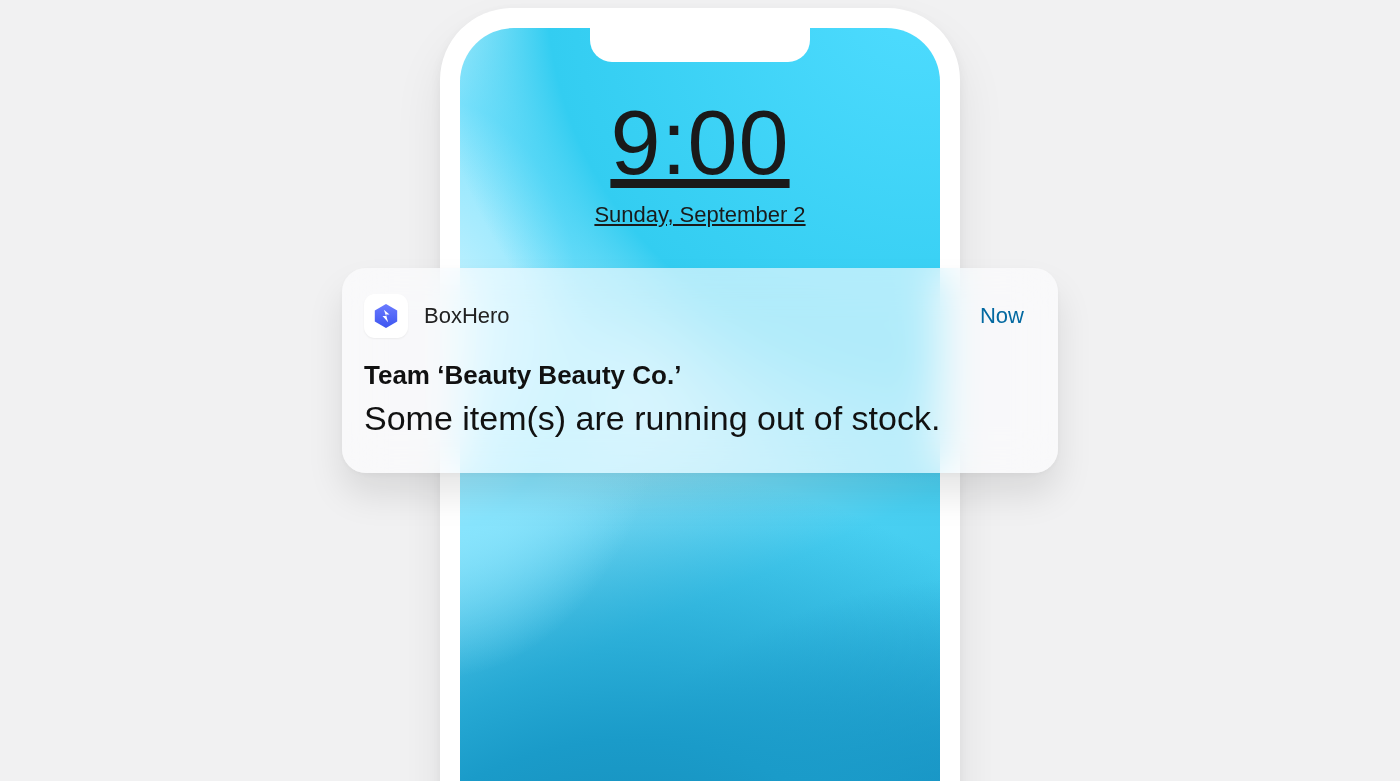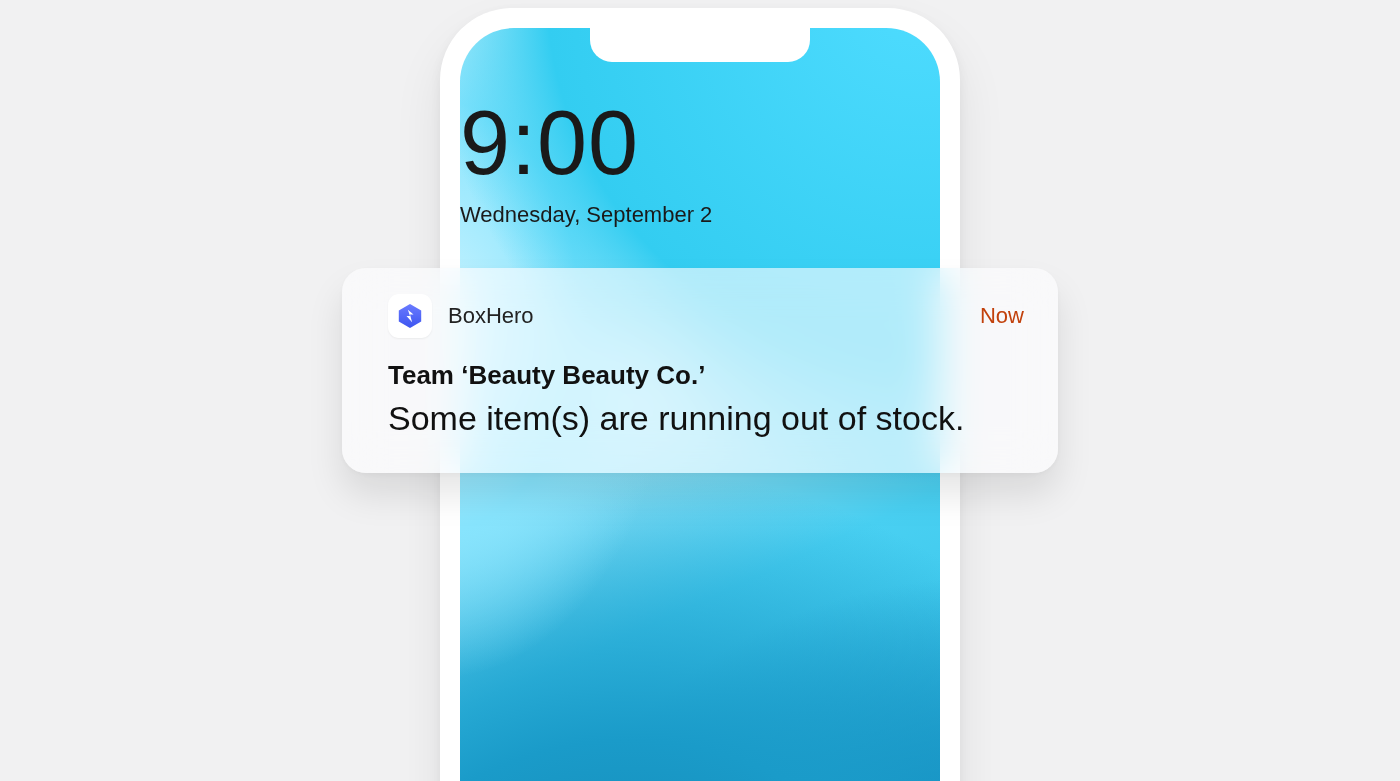--- a/index.html
+++ b/index.html
@@ -41,78 +41,79 @@
     top: 0; left: 50%; transform: translateX(-50%);
     width: 220px; height: 34px;
     background: #ffffff;
     border-radius: 0 0 22px 22px;
     z-index: 3;
   }
 
   .clock-wrap {
     position: absolute;
     top: 70px; left: 0; right: 0;
-    text-align: left;
+    text-align: center;
     color: #1a1a1a;
     z-index: 2;
+    text-decoration: underline;
   }
   .clock-time {
     font-size: 90px;
     font-weight: 200;
     letter-spacing: 1px;
     line-height: 1;
   }
   .clock-date {
     margin-top: 14px;
     font-size: 22px;
     font-weight: 400;
   }
 
   
   .notif {
     position: absolute;
     left: 342px;
     top: 268px;
     width: 716px;
     border-radius: 24px;
-    padding: 26px 34px 30px 46px;
+    padding: 26px 34px 30px 22px;
     background: rgba(254,254,255,.62);
     backdrop-filter: blur(22px);
     -webkit-backdrop-filter: blur(22px);
     box-shadow: 0 22px 36px rgba(0,0,0,.10), 0 2px 6px rgba(0,0,0,.04);
     z-index: 10;
     color: #111;
   }
   .notif-head {
     display: flex;
     align-items: center;
     gap: 16px;
   }
   .app-icon {
     width: 44px; height: 44px;
     border-radius: 11px;
     background: #ffffff;
     display: flex; align-items: center; justify-content: center;
     box-shadow: 0 1px 2px rgba(0,0,0,.06);
   }
   .app-name { font-size: 22px; color: #222; }
-  .notif-time { margin-left: auto; font-size: 22px; color: #c2410c; }
+  .notif-time { margin-left: auto; font-size: 22px; color: #0369a1; }
   .notif-body { margin-top: 20px; }
   .notif-title { font-size: 26px; font-weight: 700; line-height: 1.35; }
   .notif-msg   { font-size: 34px; font-weight: 400; line-height: 1.4; margin-top: 2px; }
 </style>
 </head>
 <body>
 
 <div class="phone">
   <div class="screen">
     <div class="notch"></div>
     <div class="clock-wrap">
       <div class="clock-time">9:00</div>
-      <div class="clock-date">Wednesday, September 2</div>
+      <div class="clock-date">Sunday, September 2</div>
     </div>
   </div>
 </div>
 
 <div class="notif">
   <div class="notif-head">
     <div class="app-icon">
       <svg viewBox="0 0 40 40" width="28" height="28">
         <defs>
           <linearGradient id="g1" x1="0" y1="0" x2="0" y2="1">

